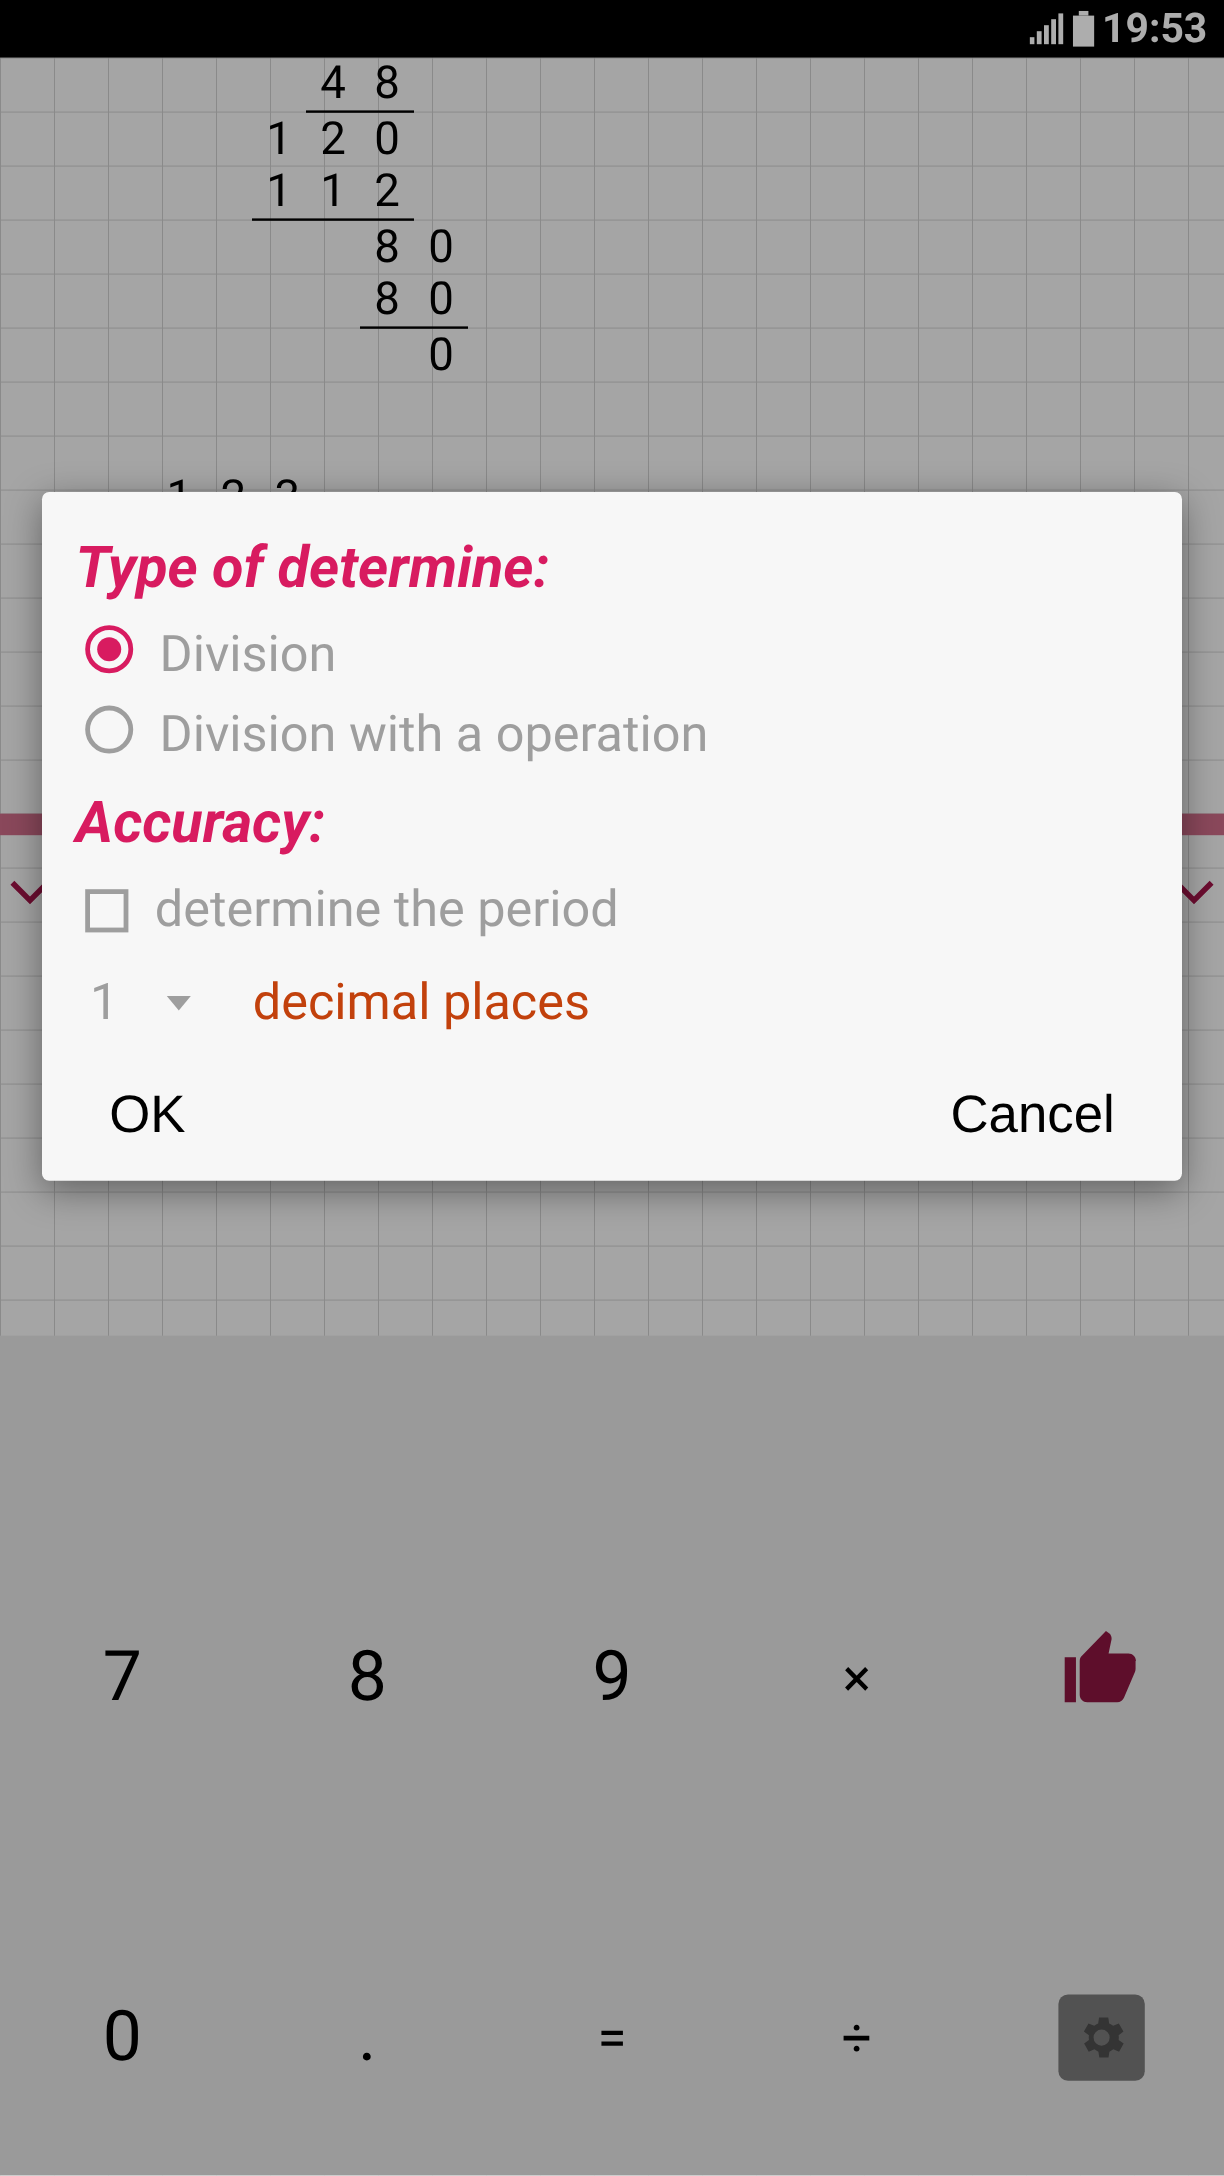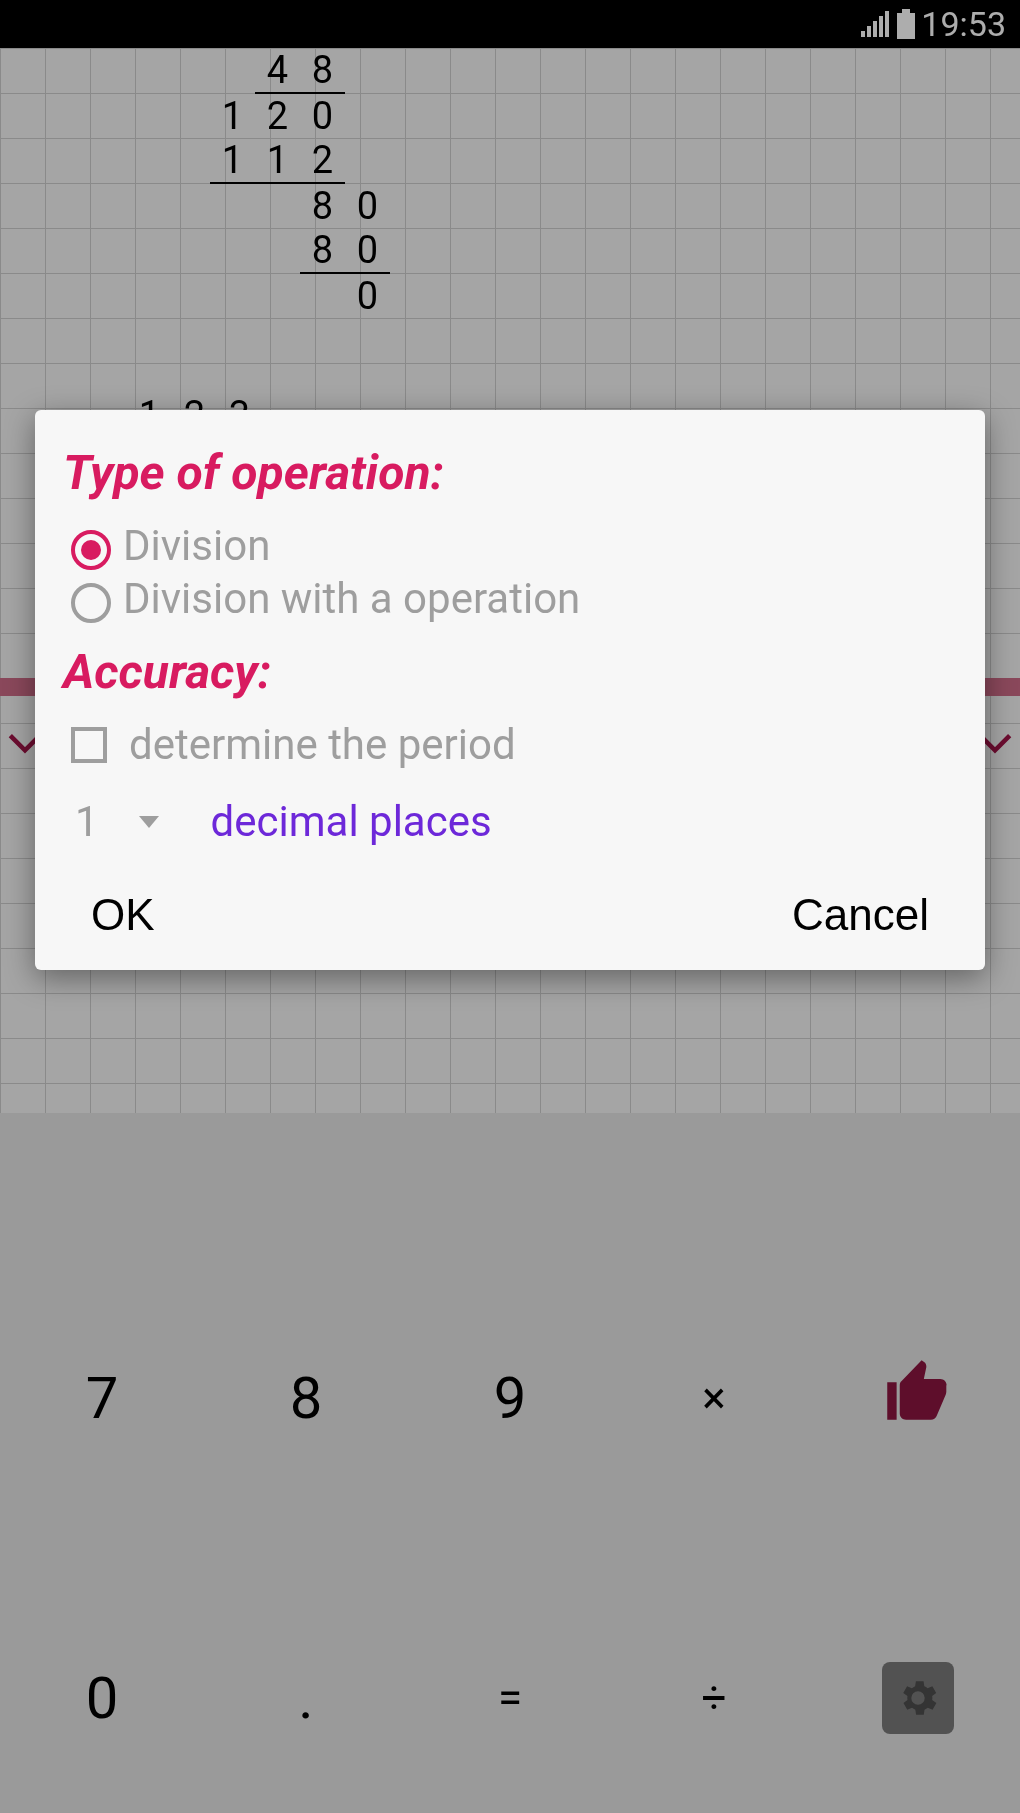--- a/index.html
+++ b/index.html
@@ -12,21 +12,21 @@
   background-image: linear-gradient(to right, #ccc 1px, transparent 1px),
                     linear-gradient(to bottom, #ccc 1px, transparent 1px);
   background-size: 45px 45px;
   background-color: #f4f4f4;
 }
 
 
 .status-bar {
   position: absolute; left: 0; top: 0; right: 0; height: 48px;
   background: #000; color: #fff; display: flex; align-items: center;
-  justify-content: flex-end; padding: 0 14px; font-size: 34px; font-weight: 400;
+  justify-content: flex-end; padding: 0 14px; font-size: 34px; font-weight: 700;
 }
 .status-icons { display: flex; align-items: center; gap: 6px; }
 .signal-icon svg, .battery-icon svg { display: block; }
 
 
 .work-area { position: absolute; left: 0; top: 48px; right: 0; color: #000; font-size: 38px; }
 .work-area table { border-collapse: collapse; margin-left: 210px; margin-top: 0; }
 .work-area td { width: 45px; height: 45px; text-align: center; font-size: 38px; vertical-align: middle; }
 .partial-underline { border-bottom: 2px solid #000; }
 
@@ -56,32 +56,32 @@
 .overlay { position: absolute; inset: 0; background: rgba(0,0,0,0.32); }
 
 
 .dialog {
   position: absolute; left: 35px; right: 35px; top: 410px;
   background: #f7f7f7; border-radius: 6px; padding: 34px 28px 22px 28px;
   box-shadow: 0 8px 30px rgba(0,0,0,0.4);
 }
 .dialog-heading { color: #d81b60; font-style: italic; font-weight: 700; font-size: 48px; margin-bottom: 20px; }
 .dialog-heading.accuracy { margin-top: 20px; }
-.radio-row { display: flex; align-items: flex-end; gap: 12px; margin: 4px 0; padding-left: 8px; }
+.radio-row { display: flex; align-items: flex-start; gap: 22px; margin: 18px 0; padding-left: 8px; }
 .radio-outer { width: 40px; height: 40px; border-radius: 50%; border: 4px solid #9e9e9e; display: flex; align-items: center; justify-content: center; flex-shrink: 0; }
 .radio-outer.checked { border-color: #d81b60; }
 .radio-inner { width: 20px; height: 20px; border-radius: 50%; background: #d81b60; }
 .radio-label { font-size: 42px; color: #9e9e9e; }
 .checkbox-row { display: flex; align-items: center; gap: 22px; margin: 18px 0 24px 0; padding-left: 8px; }
 .checkbox-box { width: 36px; height: 36px; border: 4px solid #9e9e9e; flex-shrink: 0; }
 .checkbox-label { font-size: 42px; color: #9e9e9e; text-align: right; }
 .spinner-row { display: flex; align-items: center; gap: 24px; padding-left: 4px; margin-bottom: 40px; }
 .spinner { display: flex; align-items: center; gap: 40px; font-size: 42px; color: #9e9e9e; padding: 4px 8px; }
 .spinner-caret { width: 0; height: 0; border-left: 10px solid transparent; border-right: 10px solid transparent; border-top: 12px solid #9e9e9e; }
-.spinner-label { font-size: 42px; color: #6d28d9; margin-left: 20px; text-align: center; }
+.spinner-label { font-size: 42px; color: #c2410c; margin-left: 20px; text-align: center; }
 .dialog-actions { display: flex; justify-content: space-between; padding: 0 28px 8px 28px; }
 .dialog-btn { font-size: 44px; color: #000000; font-weight: 400; background: none; border: none; cursor: pointer; }
 </style>
 </head>
 <body>
 
 <div class="grid-bg"></div>
 
 <div class="work-area">
   <table>
@@ -196,21 +196,21 @@
           <rect x="0" y="4" width="18" height="26" fill="#fff"></rect>
         </svg>
     </span>
     <span>19:53</span>
   </div>
 </div>
 
 <div class="overlay"></div>
 
 <div class="dialog">
-  <div class="dialog-heading">Type of operation:</div>
+  <div class="dialog-heading">Type of determine:</div>
 
   <div class="radio-row">
     <span class="radio-outer checked">
         <span class="radio-inner"></span>
       </span>
     <span class="radio-label">Division</span>
   </div>
 
   <div class="radio-row">
     <span class="radio-outer"></span>

